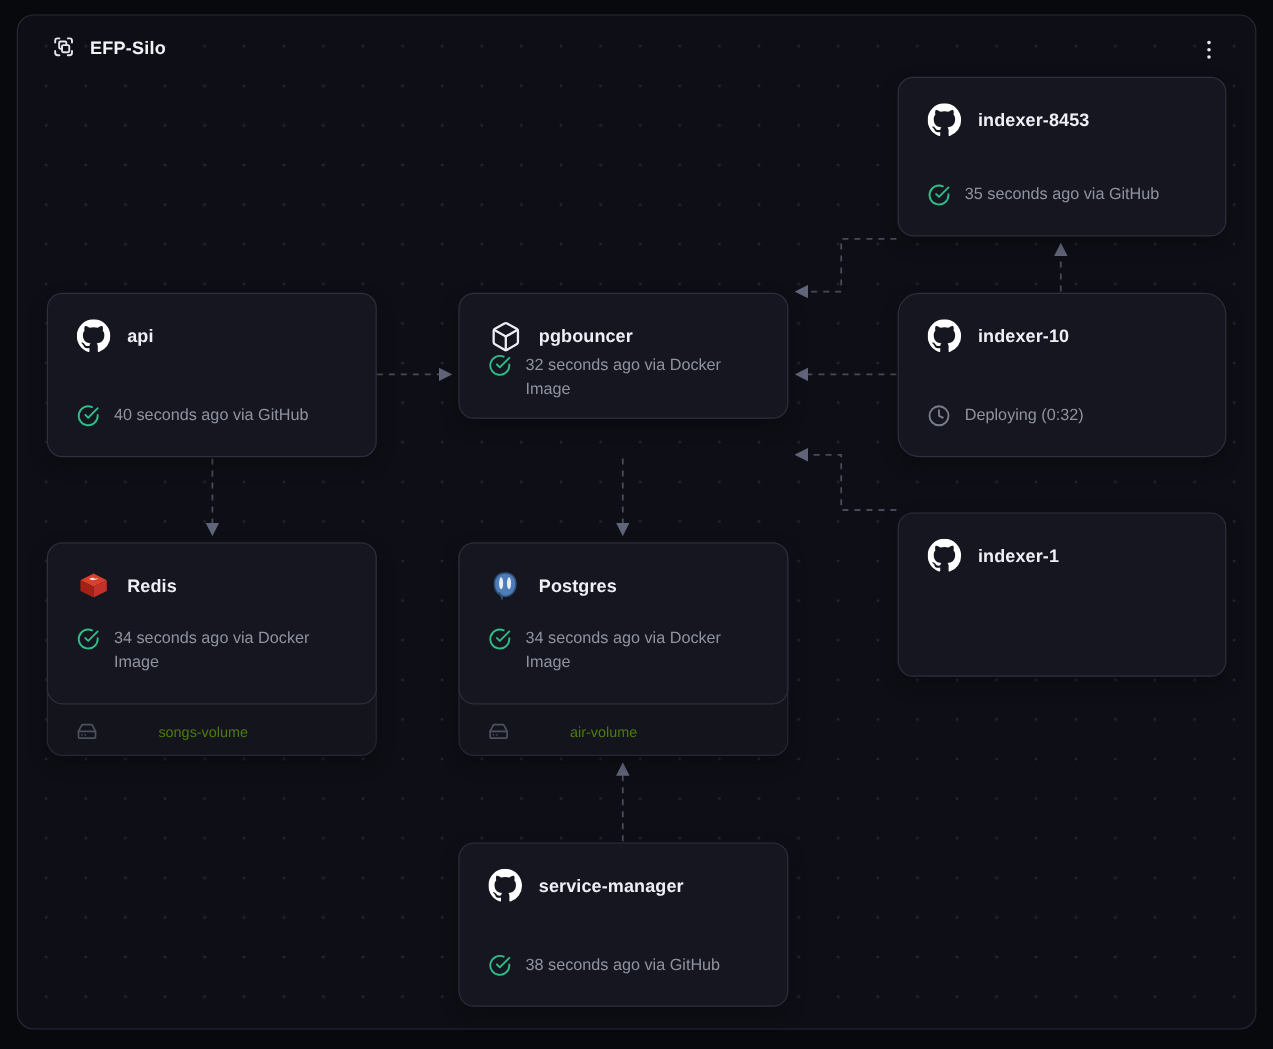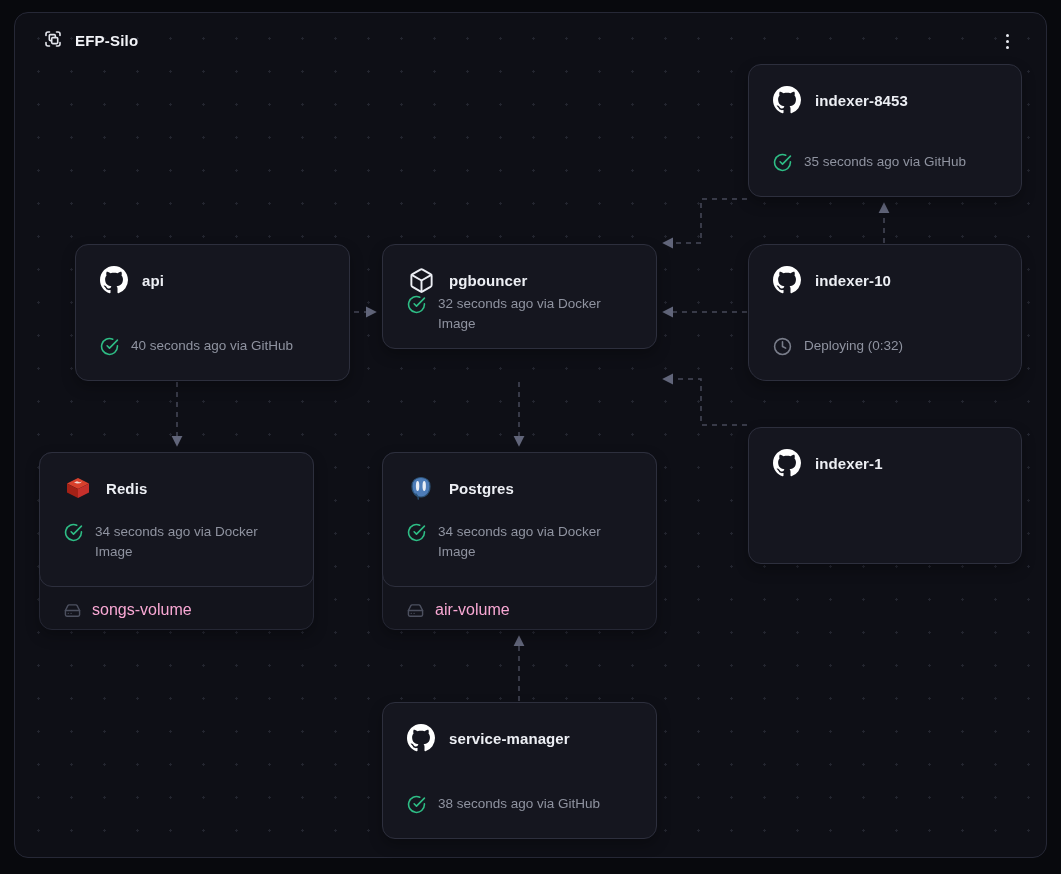--- a/index.html
+++ b/index.html
@@ -46,24 +46,24 @@
     position:relative;left:-1px;top:-1px;width:calc(100% + 2px);
     box-shadow:none;
   }
   .head-row{display:flex;align-items:center;gap:14px;}
   .svc-icon{width:28px;height:28px;flex:0 0 28px;display:flex;align-items:center;justify-content:center;}
   .svc-name{color:#edeff4;font-size:15px;font-weight:700;letter-spacing:.1px;}
   .status-row{display:flex;align-items:flex-start;gap:12px;}
   .status-icon{width:19px;height:19px;flex:0 0 19px;margin-top:1px;}
   .status-text{color:#8f93a0;font-size:13.5px;line-height:20px;max-width:200px;}
   .vol-row{display:flex;align-items:center;gap:11px;padding:13px 24px 14px 24px;}
-  .vol-text{color:#f9a8d4;font-size:16px;}
+  .vol-text{color:#4d7c0f;font-size:12px;margin-left:40px;}
   
   #c-indexer-8453{left:733px;top:51px;width:274px;height:133px;}
-  #c-api{left:24px;top:231px;width:275px;height:137px;margin-left:36px;}
+  #c-api{left:24px;top:231px;width:275px;height:137px;}
   #c-pgbouncer{left:367px;top:231px;width:275px;height:105px;}
   #c-indexer-10{left:733px;top:231px;width:274px;height:137px;border-radius:18px;}
   #w-redis{left:24px;top:439px;width:275px;height:178px;}
   #w-redis .card{height:135px;}
   #w-postgres{left:367px;top:439px;width:275px;height:178px;}
   #w-postgres .card{height:135px;}
   #c-indexer-1{left:733px;top:414px;width:274px;height:137px;}
   #c-service-manager{left:367px;top:689px;width:275px;height:137px;}
 </style>
 </head>

